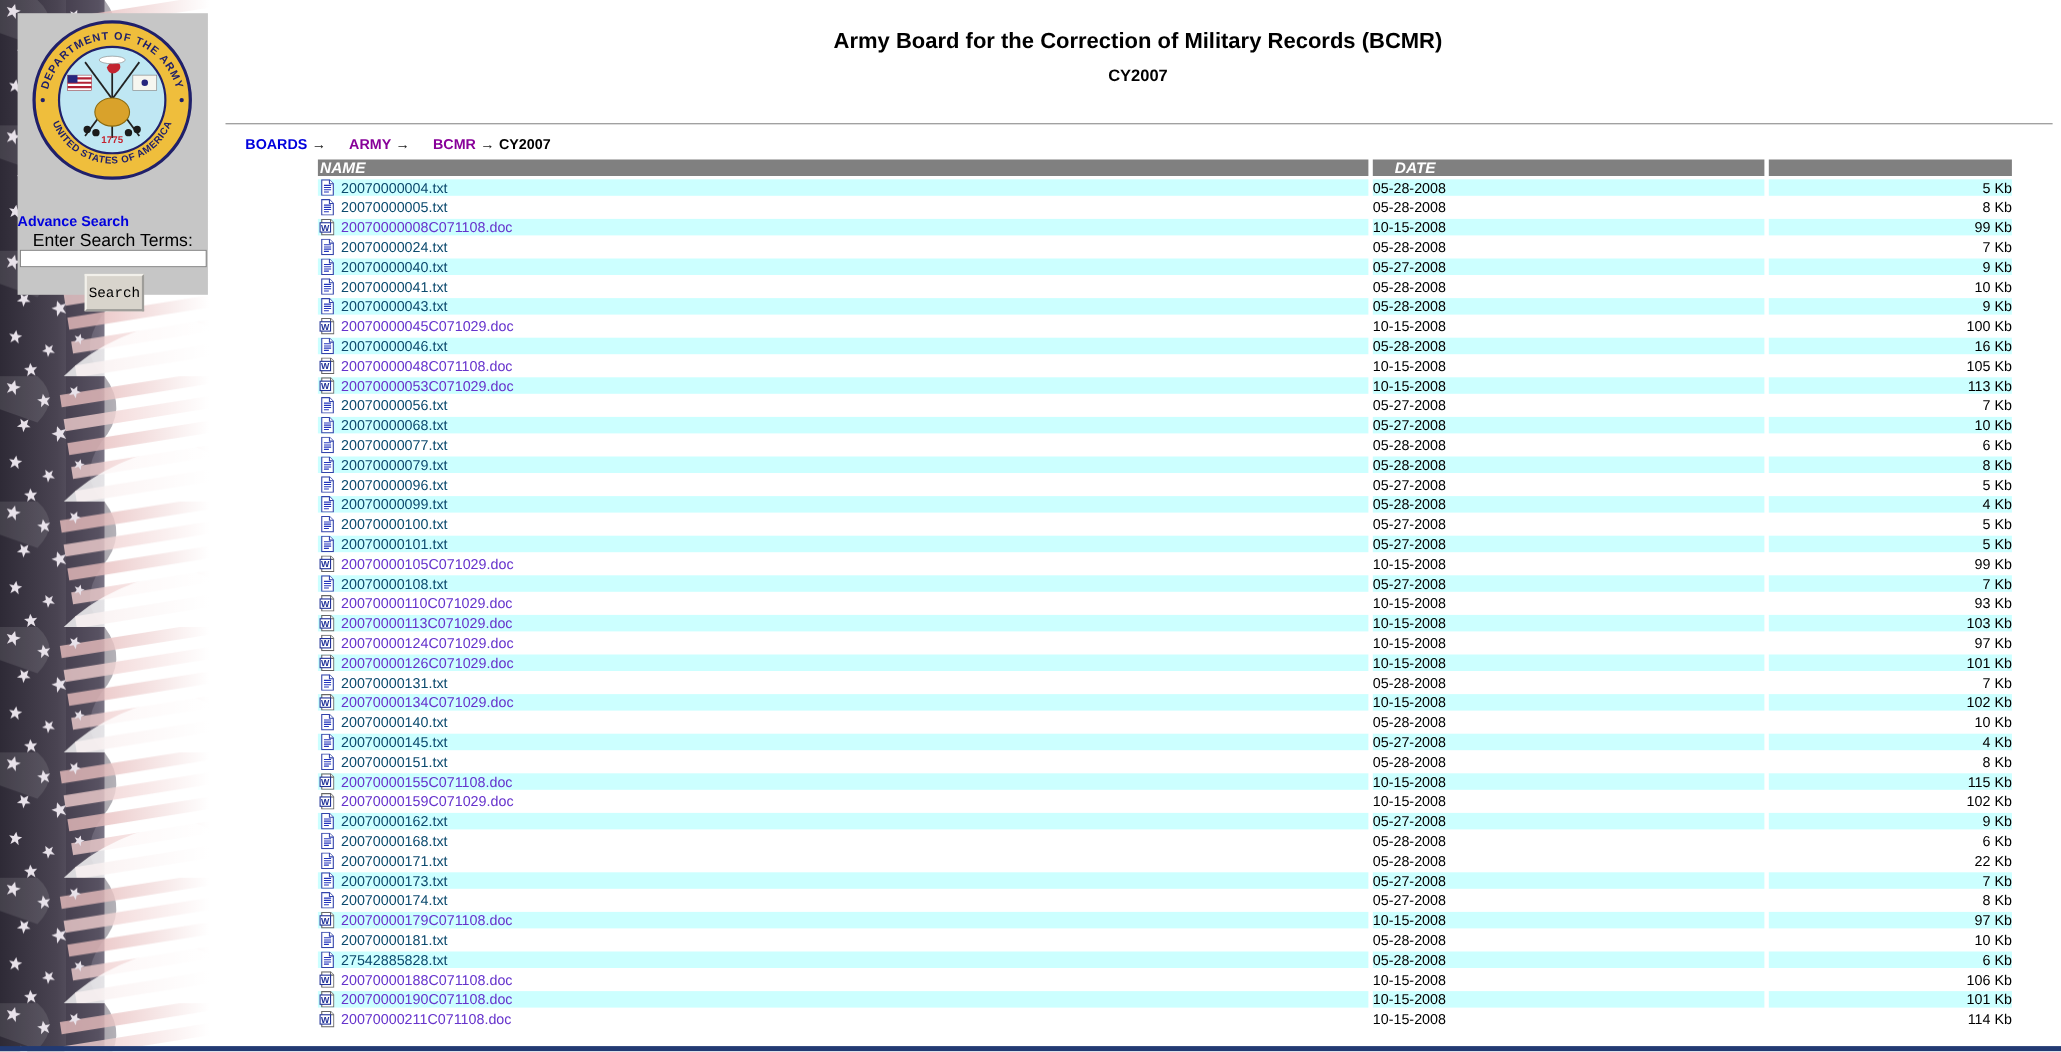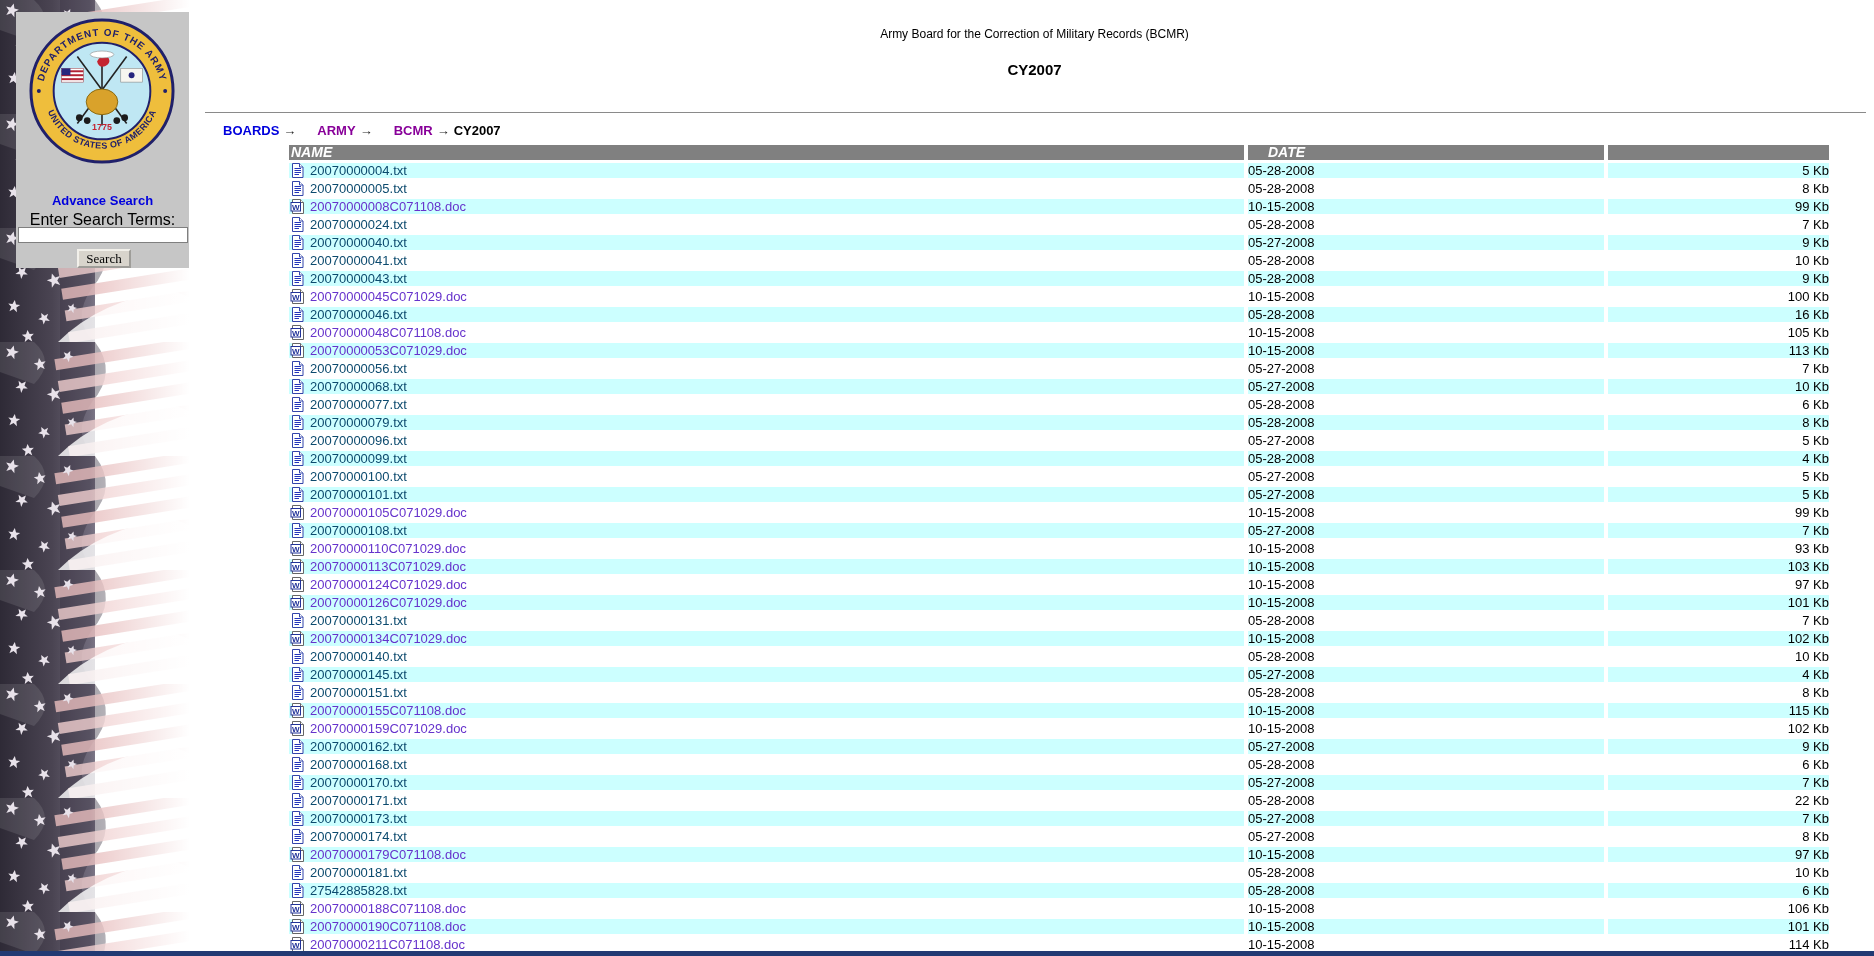--- a/index.html
+++ b/index.html
@@ -5,33 +5,33 @@
   html,body{margin:0;padding:0;background:#fff;}
   #screen{position:relative;width:1874px;height:956px;overflow:hidden;background:#ffffff;
           font-family:"Liberation Sans",sans-serif;}
 
   
   .flag-strip{position:absolute;left:0;top:0;width:200px;height:956px;}
 
   
   .side-panel{position:absolute;left:16px;top:12px;width:173px;height:256px;background:#C6C6C6;}
   .seal-wrap{position:absolute;left:12px;top:5px;width:148px;height:148px;}
-  .adv-search{position:absolute;left:0;top:181px;width:173px;text-align:center;
+  .adv-search{position:absolute;left:0;top:181px;width:173px;
               font-size:13px;font-weight:bold;color:#0000DD;cursor:pointer;text-decoration:none;display:block;}
   .terms-label{position:absolute;left:0;top:199px;width:173px;text-align:center;font-size:16px;color:#000;}
   .search-input{position:absolute;left:2px;top:215px;width:164px;height:14px;border:1px solid #7f7f7f;
                 background:#fff;font-size:12px;padding:0 2px;}
-  .search-btn{position:absolute;left:61px;top:237px;width:54px;height:19px;background:#D8D4CC;
-              border:2px outset #f2f0ea;font-size:13px;font-family:Liberation Serif, serif;
+  .search-btn{position:absolute;left:61px;top:237px;width:54px;height:34px;background:#D8D4CC;
+              border:2px outset #f2f0ea;font-size:13px;font-family:Liberation Mono, monospace;
               line-height:13px;padding:0;cursor:pointer;color:#000;}
 
   
   .main{position:absolute;left:205px;top:0;right:0;height:100%;}
   .page-title{position:absolute;left:0;right:10px;top:27px;text-align:center;
-              font-size:12px;font-weight:normal;color:#000;}
+              font-size:20px;font-weight:bold;color:#000;}
   .page-subtitle{position:absolute;left:0;right:10px;top:61px;text-align:center;
               font-size:15px;font-weight:bold;color:#000;}
   .rule{position:absolute;left:0;right:8px;top:112px;border-top:1px solid #8a8a8a;height:0;}
   .breadcrumb{position:absolute;left:1px;top:123px;font-size:13px;font-weight:bold;color:#000;}
   .breadcrumb a{text-decoration:none;margin-left:17px;}
   .crumb-link{color:#0000DD;cursor:pointer;}
   .crumb-visited{color:#880099;cursor:pointer;}
   .crumb-sep{color:#222;font-weight:normal;padding:0 4px;}
   .crumb-current{color:#000;}
 
@@ -593,34 +593,20 @@
                   <g stroke="#2233BB" stroke-width="1">
                     <line x1="4.5" y1="5.5" x2="11" y2="5.5"></line>
                     <line x1="4.5" y1="7.5" x2="11" y2="7.5"></line>
                     <line x1="4.5" y1="9.5" x2="11" y2="9.5"></line>
                     <line x1="4.5" y1="11.5" x2="9" y2="11.5"></line>
                   </g>
                 </svg></span><a class="flink txt">20070000168.txt</a></td>
             <td class="c-date">05-28-2008</td>
             <td class="c-size">6 Kb</td>
           </tr>
-          <tr class="alt">
-            <td class="c-name"><span class="file-icon"><svg width="14" height="15" viewBox="0 0 14 15" xmlns="http://www.w3.org/2000/svg">
-                  <path d="M2.5,0.5 h7 l3.5,3.5 v10.5 h-10.5 z" fill="#fff" stroke="#3344AA"></path>
-                  <path d="M9.5,0.5 v3.5 h3.5" fill="#fff" stroke="#3344AA"></path>
-                  <g stroke="#2233BB" stroke-width="1">
-                    <line x1="4.5" y1="5.5" x2="11" y2="5.5"></line>
-                    <line x1="4.5" y1="7.5" x2="11" y2="7.5"></line>
-                    <line x1="4.5" y1="9.5" x2="11" y2="9.5"></line>
-                    <line x1="4.5" y1="11.5" x2="9" y2="11.5"></line>
-                  </g>
-                </svg></span><a class="flink txt">20070000170.txt</a></td>
-            <td class="c-date">05-27-2008</td>
-            <td class="c-size">7 Kb</td>
-          </tr>
           <tr>
             <td class="c-name"><span class="file-icon"><svg width="14" height="15" viewBox="0 0 14 15" xmlns="http://www.w3.org/2000/svg">
                   <path d="M2.5,0.5 h7 l3.5,3.5 v10.5 h-10.5 z" fill="#fff" stroke="#3344AA"></path>
                   <path d="M9.5,0.5 v3.5 h3.5" fill="#fff" stroke="#3344AA"></path>
                   <g stroke="#2233BB" stroke-width="1">
                     <line x1="4.5" y1="5.5" x2="11" y2="5.5"></line>
                     <line x1="4.5" y1="7.5" x2="11" y2="7.5"></line>
                     <line x1="4.5" y1="9.5" x2="11" y2="9.5"></line>
                     <line x1="4.5" y1="11.5" x2="9" y2="11.5"></line>
                   </g>

